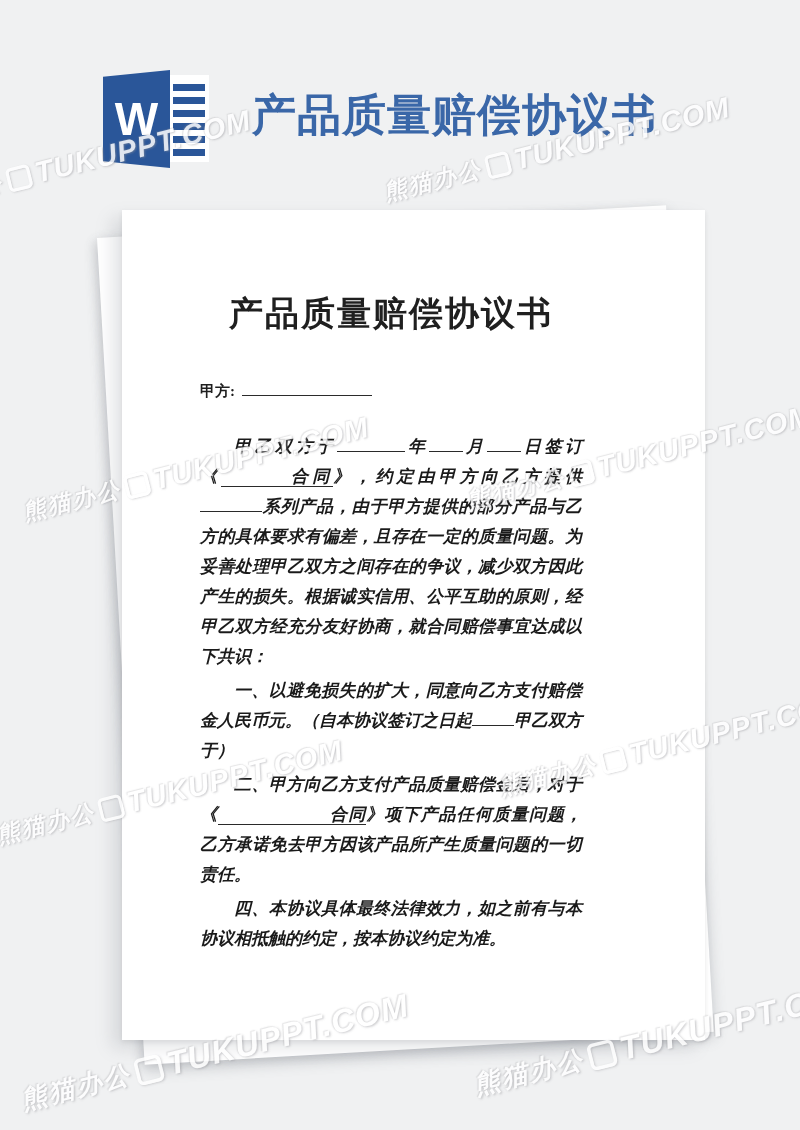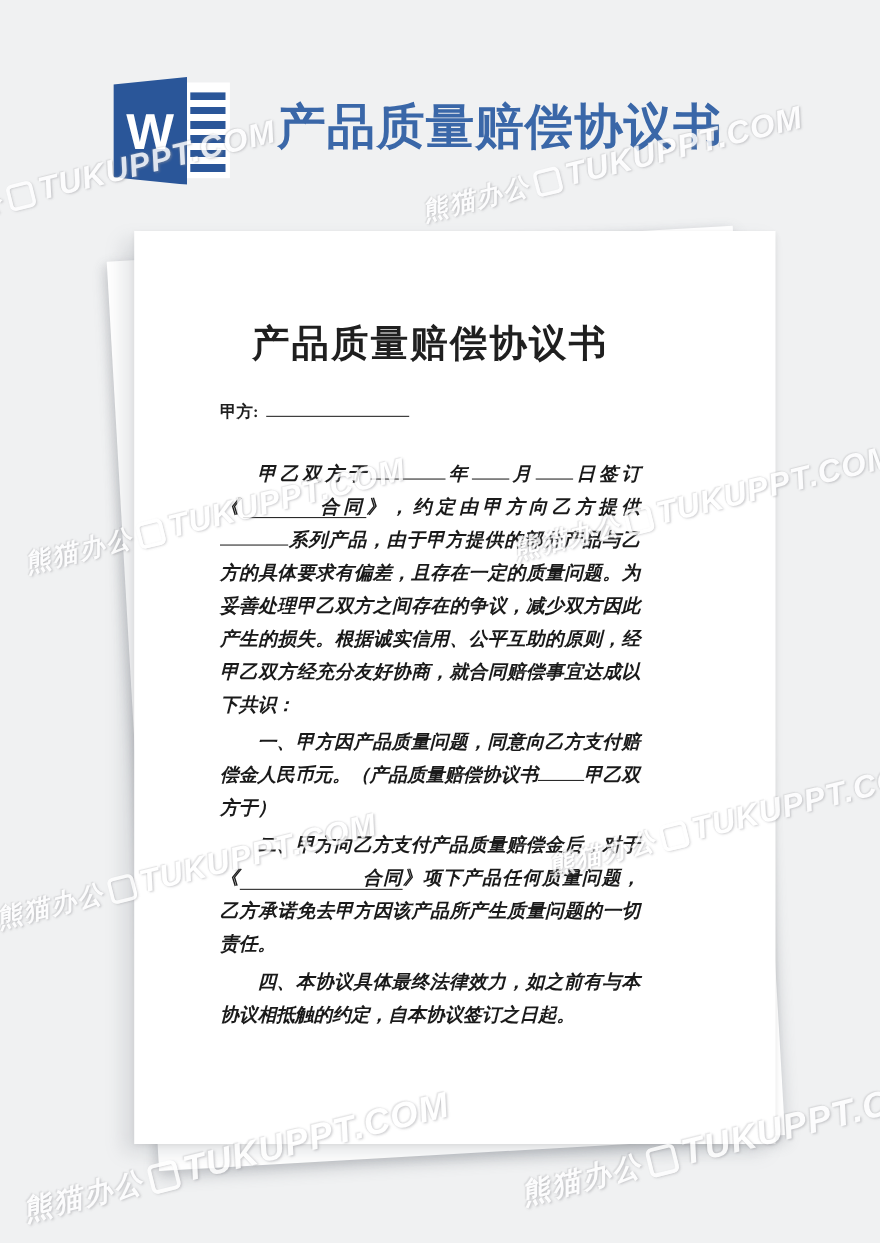--- a/index.html
+++ b/index.html
@@ -41,21 +41,21 @@
     box-shadow:-10px 8px 16px rgba(120,125,135,0.20), 0 2px 5px rgba(0,0,0,0.08);
     z-index:2;
     box-sizing:border-box;
     padding:84px 123px 0 78px;
     color:#1f1f1f;}
 
   .doc-title{
     text-align:center;font-size:34px;font-weight:bold;
     letter-spacing:2px;line-height:1.2;white-space:nowrap;}
 
-  .parties{margin-top:24px;}
+  .parties{margin-top:40px;}
   .party-row{line-height:33px;font-size:15px;font-weight:bold;}
   .party-line{display:inline-block;width:130px;height:14px;
     border-bottom:1.5px solid #2b2b2b;margin-left:7px;}
 
   #doc-body{margin-top:24px;}
   .para{
     margin:0 0 4px 0;
     font-size:17px;line-height:30px;font-weight:bold;
     text-align:justify;text-indent:2em;
     color:#1a1a1a;font-style:italic;}
@@ -97,23 +97,23 @@
     <div class="doc-title">产品质量赔偿协议书</div>
 
     <div class="parties">
       <div class="party-row">
         <span>甲方:</span><span class="party-line"></span>
       </div>
     </div>
 
     <div id="doc-body">
         <p class="para"><span>甲乙双方于</span><span class="blank" style="width: 68px;"></span><span>年</span><span class="blank" style="width: 34px;"></span><span>月</span><span class="blank" style="width: 34px;"></span><span>日签订《</span><span class="u" style="padding-left: 70px;">合同</span><span>》，约定由甲方向乙方提供</span><span class="blank" style="width: 62px;"></span><span>系列产品，由于甲方提供的部分产品与乙方的具体要求有偏差，且存在一定的质量问题。为妥善处理甲乙双方之间存在的争议，减少双方因此产生的损失。根据诚实信用、公平互助的原则，经甲乙双方经充分友好协商，就合同赔偿事宜达成以下共识：</span></p>
-        <p class="para"><span>一、甲方因产品质量问题，同意向乙方支付赔偿金人民币元。（产品质量赔偿协议书</span><span class="blank" style="width: 42px;"></span><span>甲乙双方于）</span></p>
+        <p class="para"><span>一、以避免损失的扩大，同意向乙方支付赔偿金人民币元。（自本协议签订之日起</span><span class="blank" style="width: 42px;"></span><span>甲乙双方于）</span></p>
         <p class="para"><span>二、甲方向乙方支付产品质量赔偿金后，对于《</span><span class="u" style="padding-left: 112px;">合同</span><span>》项下产品任何质量问题，乙方承诺免去甲方因该产品所产生质量问题的一切责任。</span></p>
-        <p class="para"><span>四、本协议具体最终法律效力，如之前有与本协议相抵触的约定，自本协议签订之日起。</span></p>
+        <p class="para"><span>四、本协议具体最终法律效力，如之前有与本协议相抵触的约定，按本协议约定为准。</span></p>
       </div>
   </div>
 
   <div id="wm-layer">
       <div class="wm" style="left: 78px; top: 163px; --s: 1;">
         <span class="wm-cn">熊猫办公</span>
         <span class="wm-logo"></span>
         <span class="wm-en">TUKUPPT.COM</span>
       </div>
       <div class="wm" style="left: 557px; top: 150px; --s: 1;">

